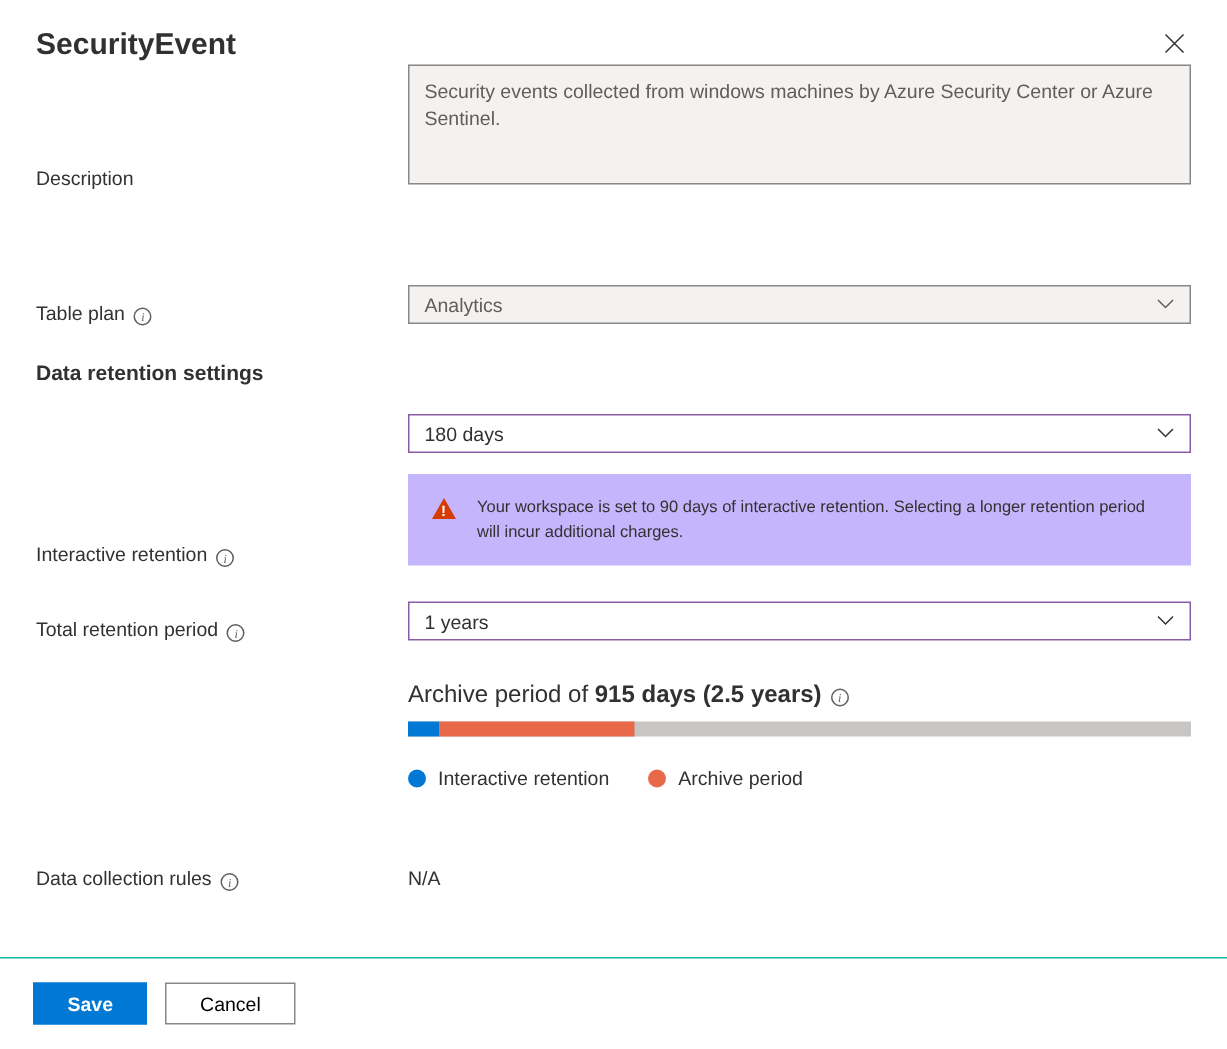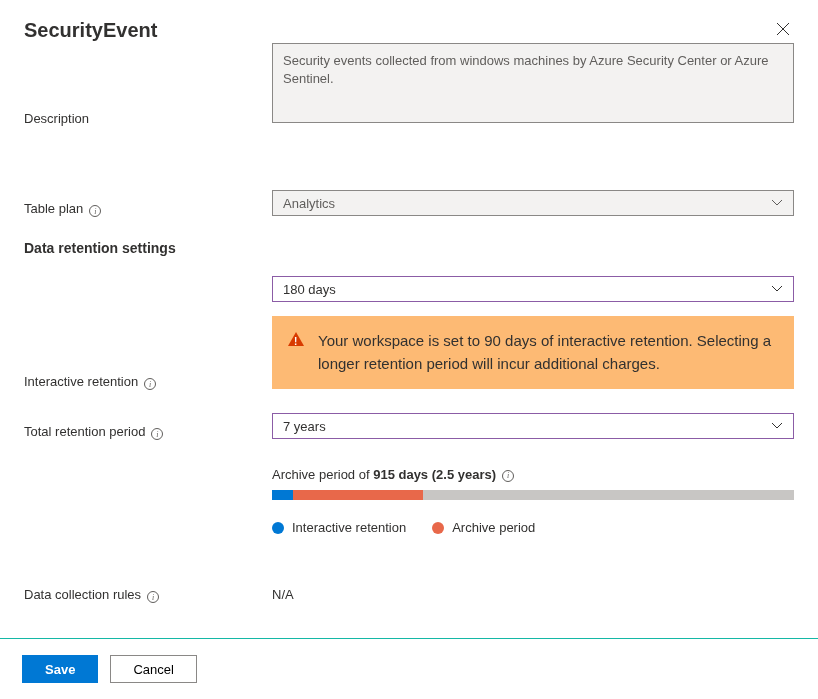--- a/index.html
+++ b/index.html
@@ -10,24 +10,24 @@
     .close-btn { cursor: pointer; padding: 4px; }
     .row { display: flex; margin-bottom: 24px; }
     .label-col { width: 248px; padding-top: 6px; display: flex; align-items: flex-end; gap: 6px; }
     .field-col { flex: 1; }
     .desc-box { width: 100%; height: 80px; border: 1px solid #8a8886; background: #f3f2f1; padding: 8px 10px; color: #605e5c; font-size: 13px; line-height: 1.4; resize: none; font-family: inherit; }
     .select-disabled { width: 100%; height: 26px; border: 1px solid #8a8886; background: #f3f2f1; color: #605e5c; padding: 0 10px; display: flex; align-items: center; justify-content: space-between; margin-top: 40px; }
     .select-active { width: 100%; height: 26px; border: 1px solid #8b5ca6; background: #fff; color: #323130; padding: 0 10px; display: flex; align-items: center; justify-content: space-between; cursor: pointer; }
     .section-title { font-size: 14px; font-weight: 600; margin-bottom: 20px; }
     .info-icon { display: inline-flex; align-items: center; justify-content: center; width: 12px; height: 12px; border: 1px solid #605e5c; border-radius: 50%; font-size: 8px; color: #605e5c; cursor: pointer; position: relative; top: 1px; }
     .info-icon::before { content: "i"; font-style: italic; font-family: Georgia, serif; }
-    .warning-box { background: #fdba74; padding: 14px 16px; display: flex; gap: 14px; margin-top: 14px; font-size: 15px; line-height: 1.5; }
+    .warning-box { background: #c4b5fd; padding: 14px 16px; display: flex; gap: 14px; margin-top: 14px; font-size: 11px; line-height: 1.5; }
     .warn-icon { flex-shrink: 0; width: 0; height: 0; border-left: 8px solid transparent; border-right: 8px solid transparent; border-bottom: 14px solid #d83b01; position: relative; margin-top: 2px; }
     .warn-icon::after { content: "!"; position: absolute; left: -2px; top: 2px; color: #fff; font-size: 10px; font-weight: bold; }
-    .archive-line { margin-top: 28px; font-size: 13px; display: flex; align-items: center; gap: 6px; }
+    .archive-line { margin-top: 28px; font-size: 16px; display: flex; align-items: center; gap: 6px; }
     .archive-line b { font-weight: 600; }
     .bar { margin-top: 8px; height: 10px; width: 100%; background: #c8c6c4; display: flex; }
     .bar .seg1 { background: #0078d4; height: 100%; width: 4%; }
     .bar .seg2 { background: #e8684a; height: 100%; width: 25%; }
     .legend { margin-top: 20px; display: flex; gap: 26px; font-size: 13px; }
     .legend-item { display: flex; align-items: center; gap: 8px; }
     .legend-dot { width: 12px; height: 12px; border-radius: 50%; }
     .dot-blue { background: #0078d4; }
     .dot-orange { background: #e8684a; }
     .footer { position: absolute; left: 0; right: 0; bottom: 0; height: 61px; border-top: 1px solid #14b8a6; padding: 16px 22px; display: flex; gap: 12px; }
@@ -98,21 +98,21 @@
     </div>
   </div>
 
   <div class="row" style="margin-top:24px; margin-bottom:0;">
     <div class="label-col">
       <span>Total retention period</span>
       <span class="info-icon"></span>
     </div>
     <div class="field-col">
       <div class="select-active">
-        <span>7 years</span>
+        <span>1 years</span>
         <span class="chevron">
             <svg width="12" height="8" viewBox="0 0 12 8">
               <path d="M1 1 L6 6 L11 1" stroke="#323130" stroke-width="1" fill="none"></path>
             </svg>
           </span>
       </div>
     </div>
   </div>
 
   <div class="below-bar-block">

